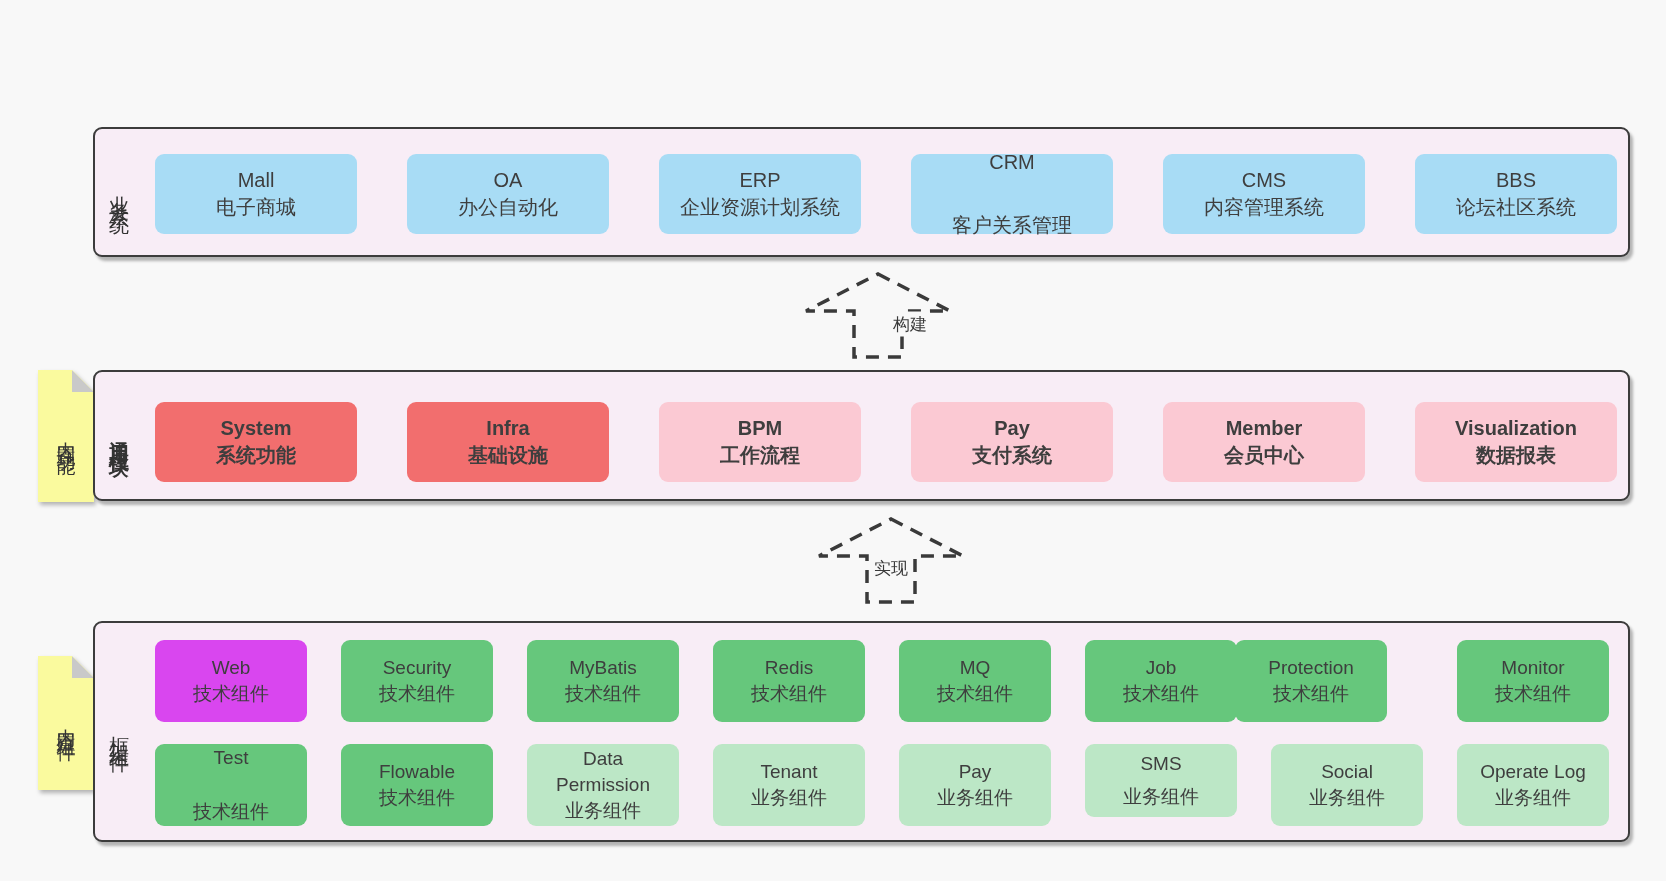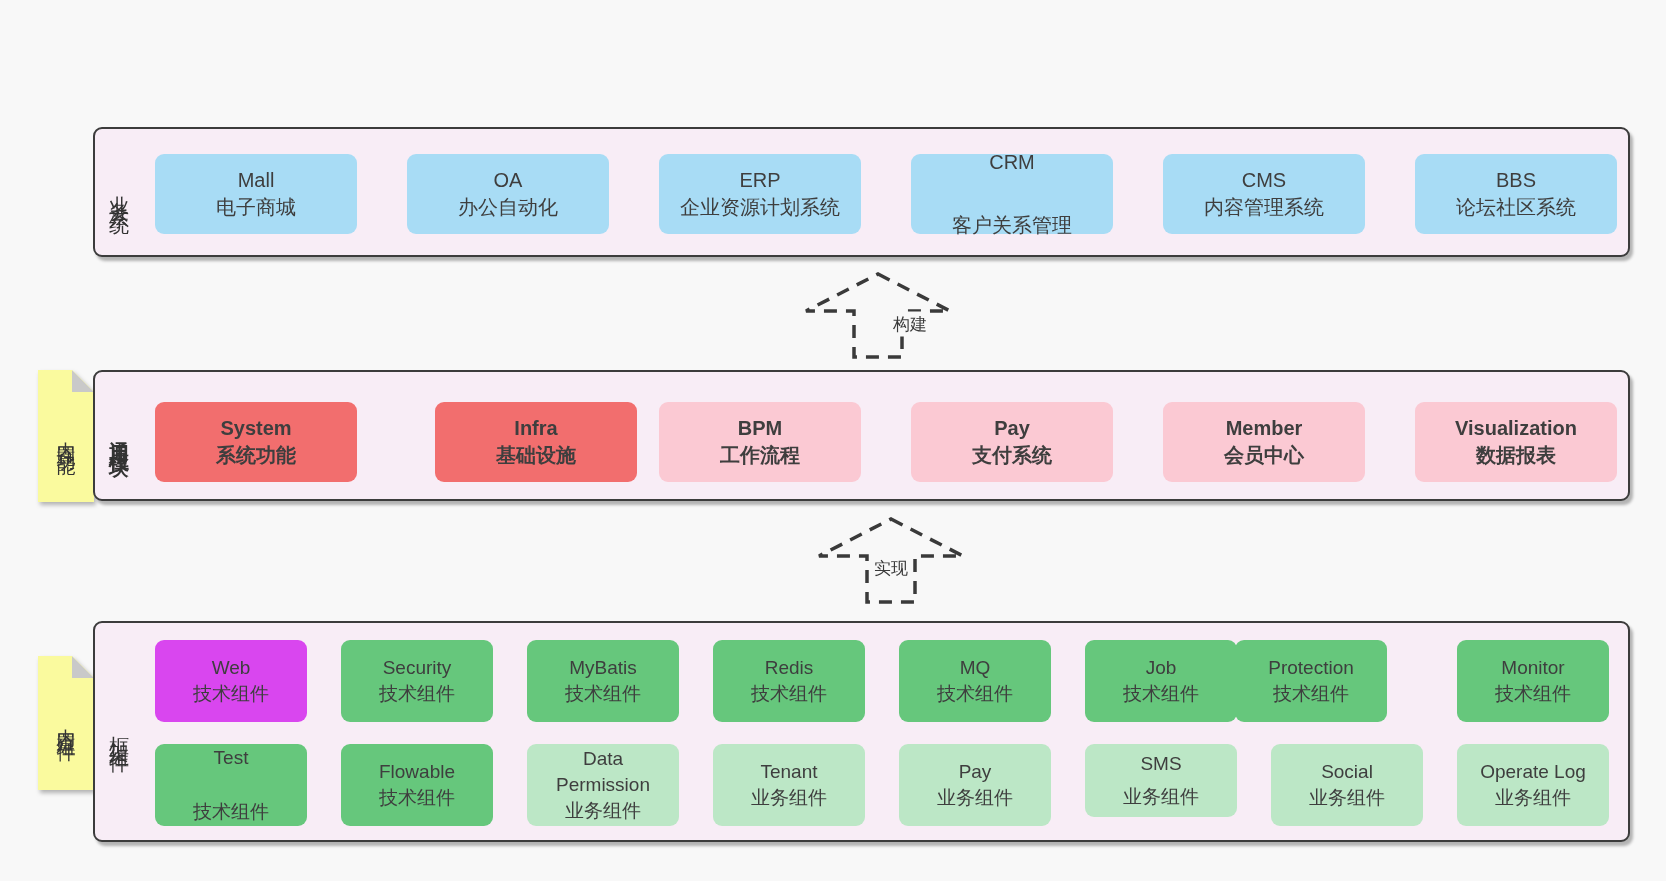--- a/index.html
+++ b/index.html
@@ -121,21 +121,21 @@
       </div>
   </div>
 
   <div class="section" id="sec-modules">
     <span class="v-label">通用模块</span>
     <div class="boxes">
         <div class="box" style="left: 60px; top: 30px; width: 202px; height: 80px; background: rgb(242, 110, 110);">
           <span class="name">System</span>
           <span class="sub">系统功能</span>
         </div>
-        <div class="box" style="left: 312px; top: 30px; width: 202px; height: 80px; background: rgb(242, 110, 110); margin-left: 28px;">
+        <div class="box" style="left: 312px; top: 30px; width: 202px; height: 80px; background: rgb(242, 110, 110);">
           <span class="name">Infra</span>
           <span class="sub">基础设施</span>
         </div>
         <div class="box" style="left: 564px; top: 30px; width: 202px; height: 80px; background: rgb(251, 201, 211);">
           <span class="name">BPM</span>
           <span class="sub">工作流程</span>
         </div>
         <div class="box" style="left: 816px; top: 30px; width: 202px; height: 80px; background: rgb(251, 201, 211);">
           <span class="name">Pay</span>
           <span class="sub">支付系统</span>

